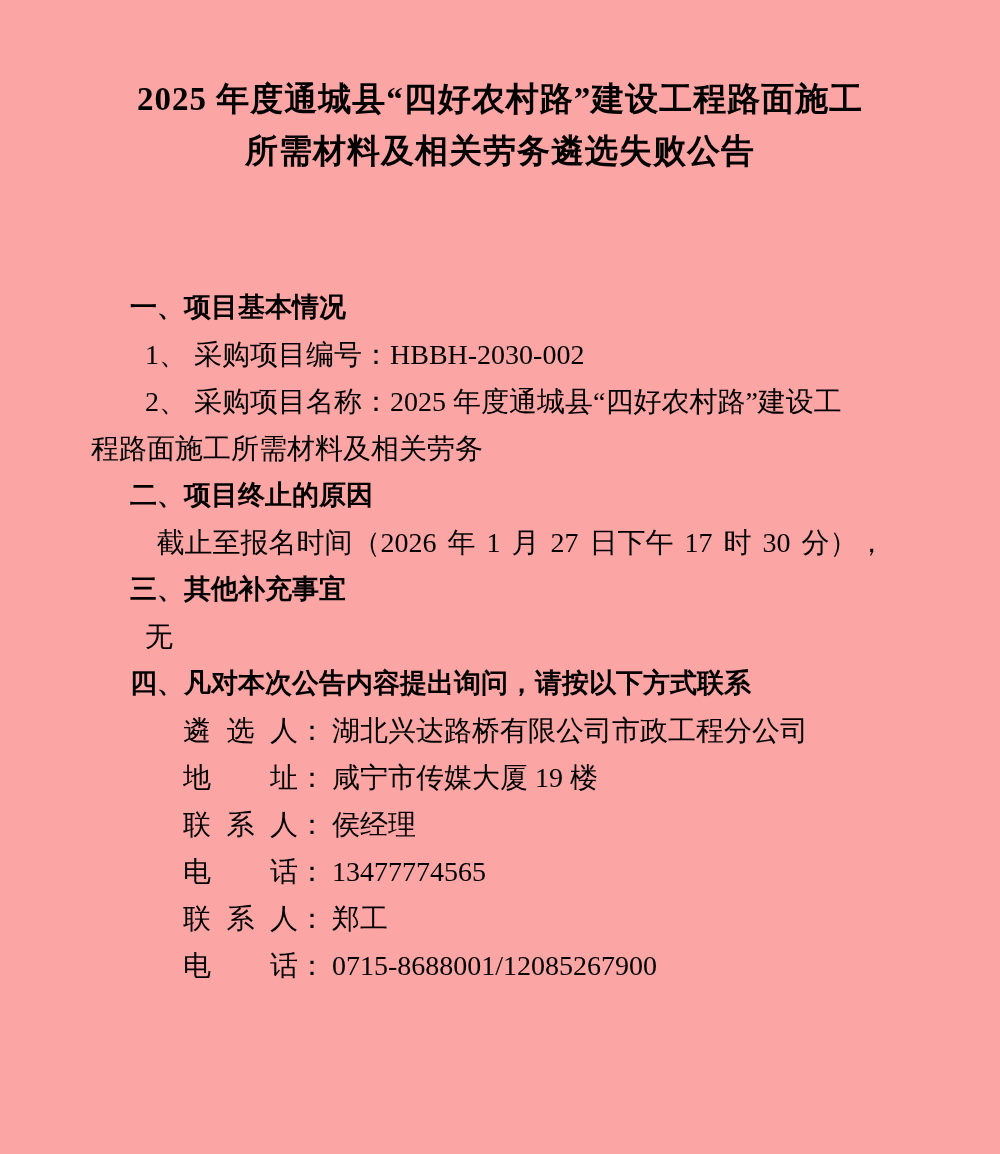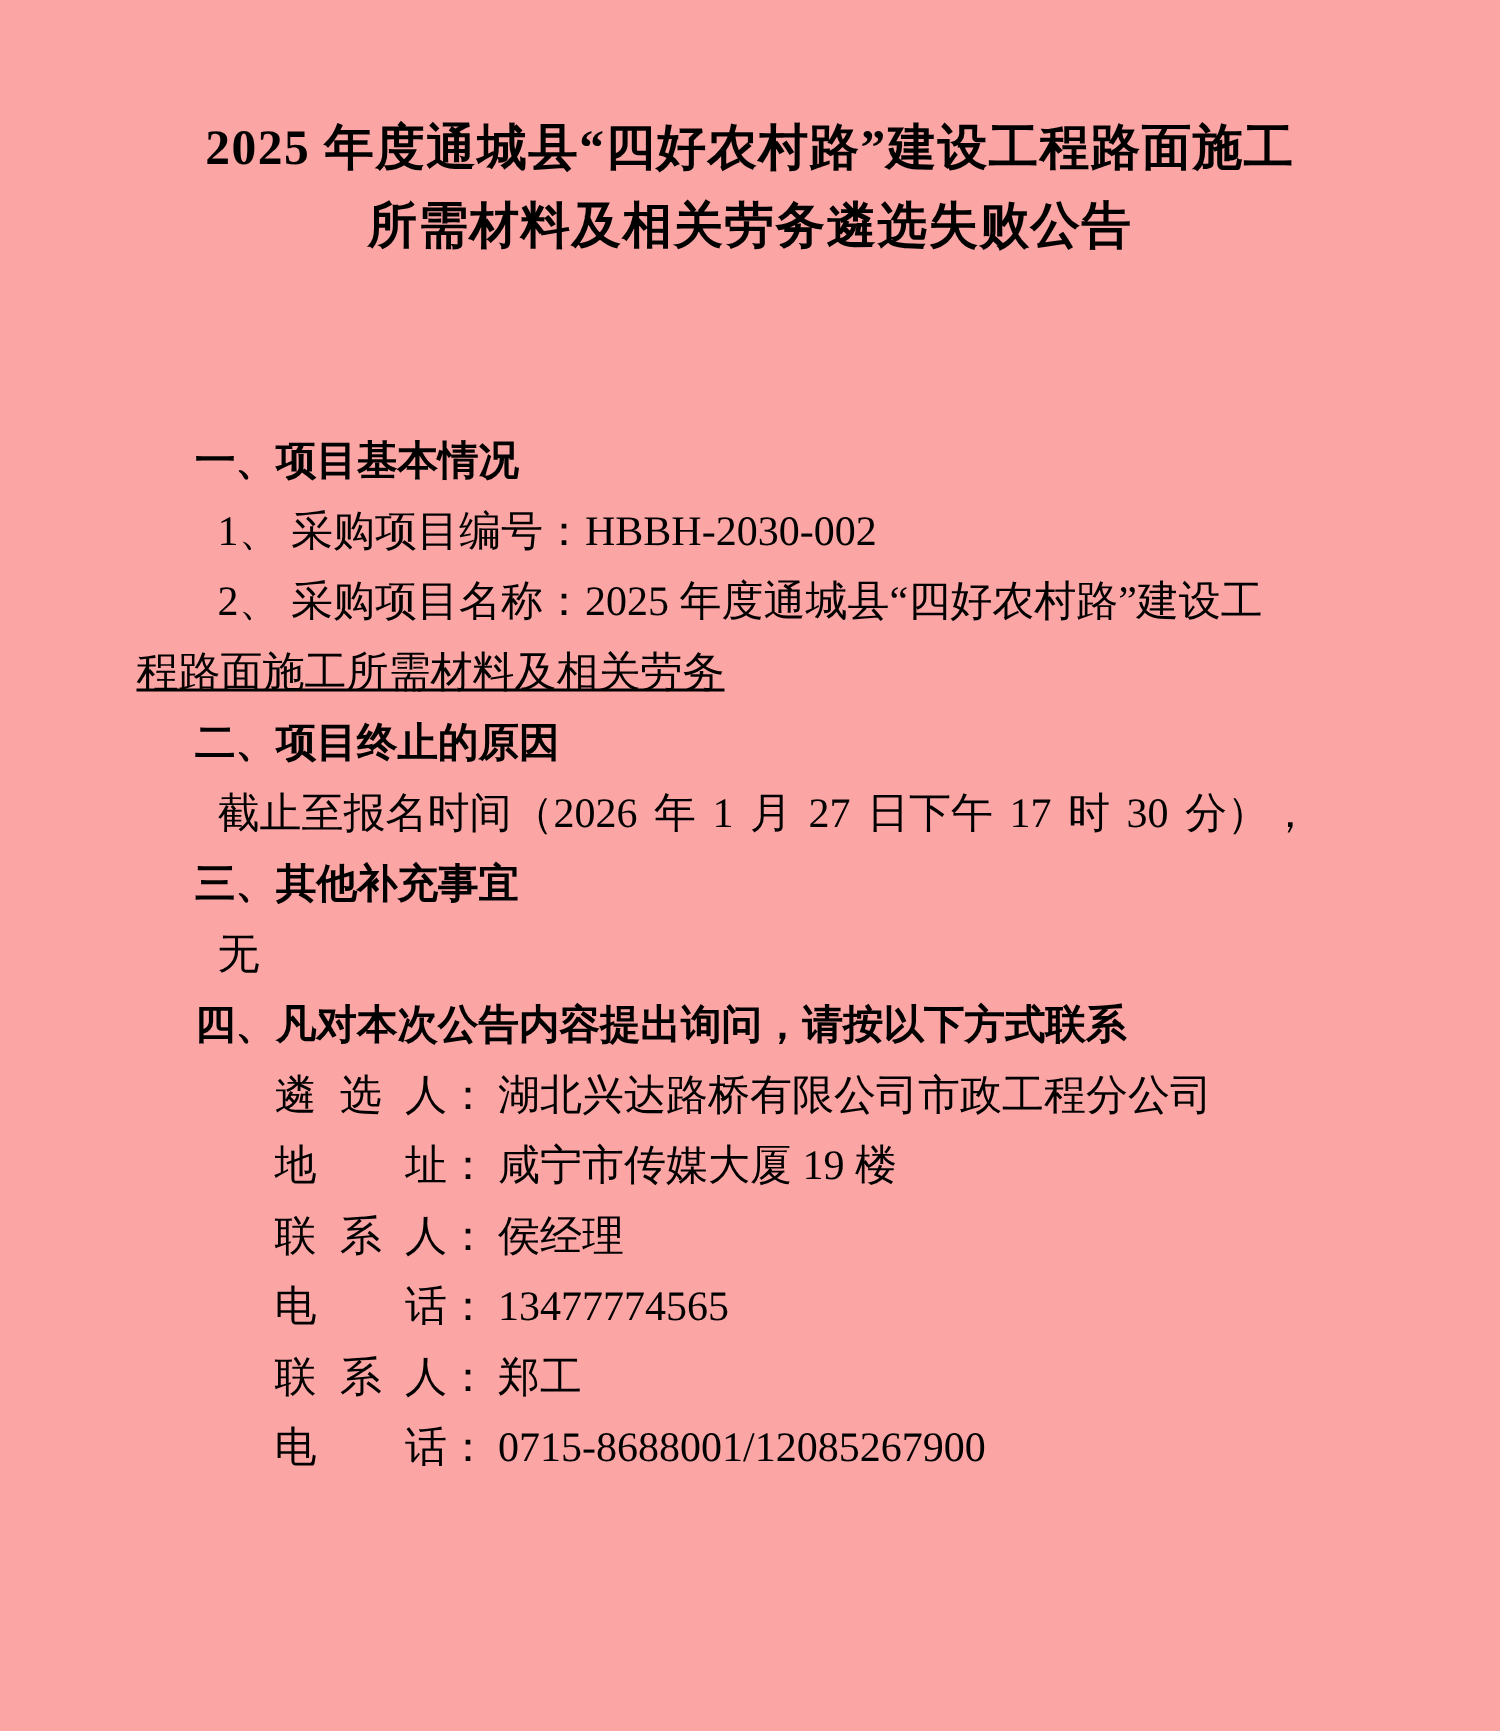--- a/index.html
+++ b/index.html
@@ -42,23 +42,23 @@
   
   .hd {
     font-weight: 700;
     padding-left: 39px;
     font-family: "Liberation Sans", "DejaVu Sans", sans-serif;
     font-size: 27px;
   }
   
   .ind { padding-left: 54px; }
   
-  .flush { padding-left: 0; text-decoration: underline; }
+  .flush { padding-left: 0; }
   
-  .ws { word-spacing: 4px; }
+  .ws { word-spacing: 4px; text-align: center; }
   
   .contact { padding-left: 92px; }
   .clabel {
     display: inline-block;
     width: 115px;
     text-align: justify;
     text-align-last: justify;
     vertical-align: baseline;
   }
   .colon { display: inline-block; }

